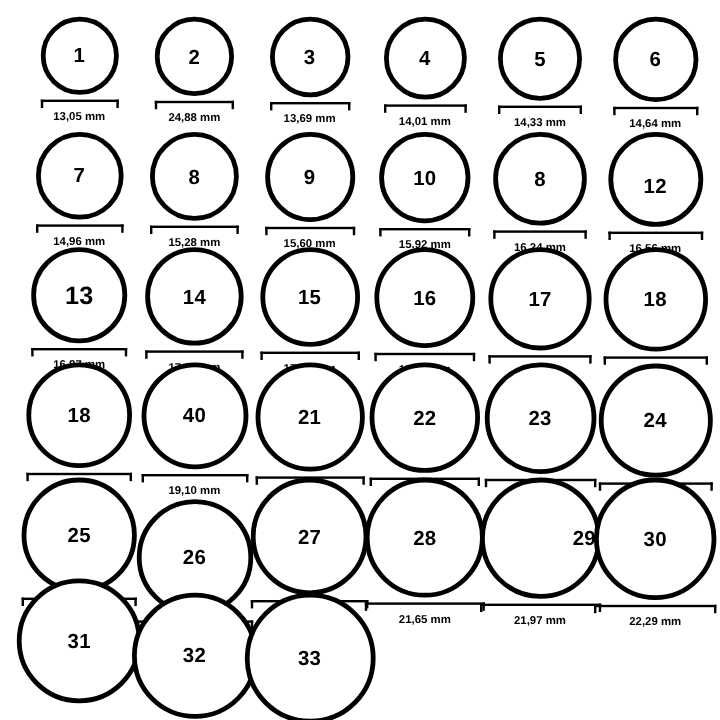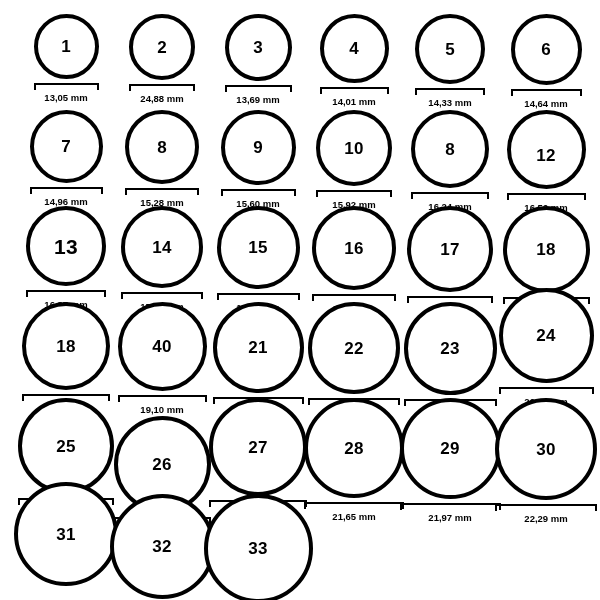--- a/index.html
+++ b/index.html
@@ -323,21 +323,21 @@
       <div class="ring-circle" style="width: 93px; height: 93px;">
         <span class="ring-number" style="font-size: 17px;">23</span>
       </div>
       <div class="measure" style="width: 93px;">
         <div class="bar"></div>
         <div class="tick-left"></div>
         <div class="tick-right"></div>
       </div>
       <div class="ring-label">20,06 mm</div>
     </div>
-    <div class="ring-cell" style="left: 498px; top: 288px; width: 96px; text-align: center;">
+    <div class="ring-cell" style="left: 498px; top: 303px; width: 96px; text-align: center;">
       <div class="ring-circle" style="width: 95px; height: 95px;">
         <span class="ring-number" style="font-size: 17px;">24</span>
       </div>
       <div class="measure" style="width: 95px;">
         <div class="bar"></div>
         <div class="tick-left"></div>
         <div class="tick-right"></div>
       </div>
       <div class="ring-label">20,38 mm</div>
     </div>
@@ -379,21 +379,21 @@
         <span class="ring-number" style="font-size: 17px;">28</span>
       </div>
       <div class="measure" style="width: 100px;">
         <div class="bar"></div>
         <div class="tick-left"></div>
         <div class="tick-right"></div>
       </div>
       <div class="ring-label">21,65 mm</div>
     </div>
     <div class="ring-cell" style="left: 402px; top: 398px; width: 96px;">
-      <div class="ring-circle" style="width: 101px; height: 101px;">
+      <div class="ring-circle" style="width: 101px; height: 101px; justify-content: flex-end;">
         <span class="ring-number" style="font-size: 17px;">29</span>
       </div>
       <div class="measure" style="width: 101px;">
         <div class="bar"></div>
         <div class="tick-left"></div>
         <div class="tick-right"></div>
       </div>
       <div class="ring-label">21,97 mm</div>
     </div>
     <div class="ring-cell" style="left: 498px; top: 398px; width: 96px;">

